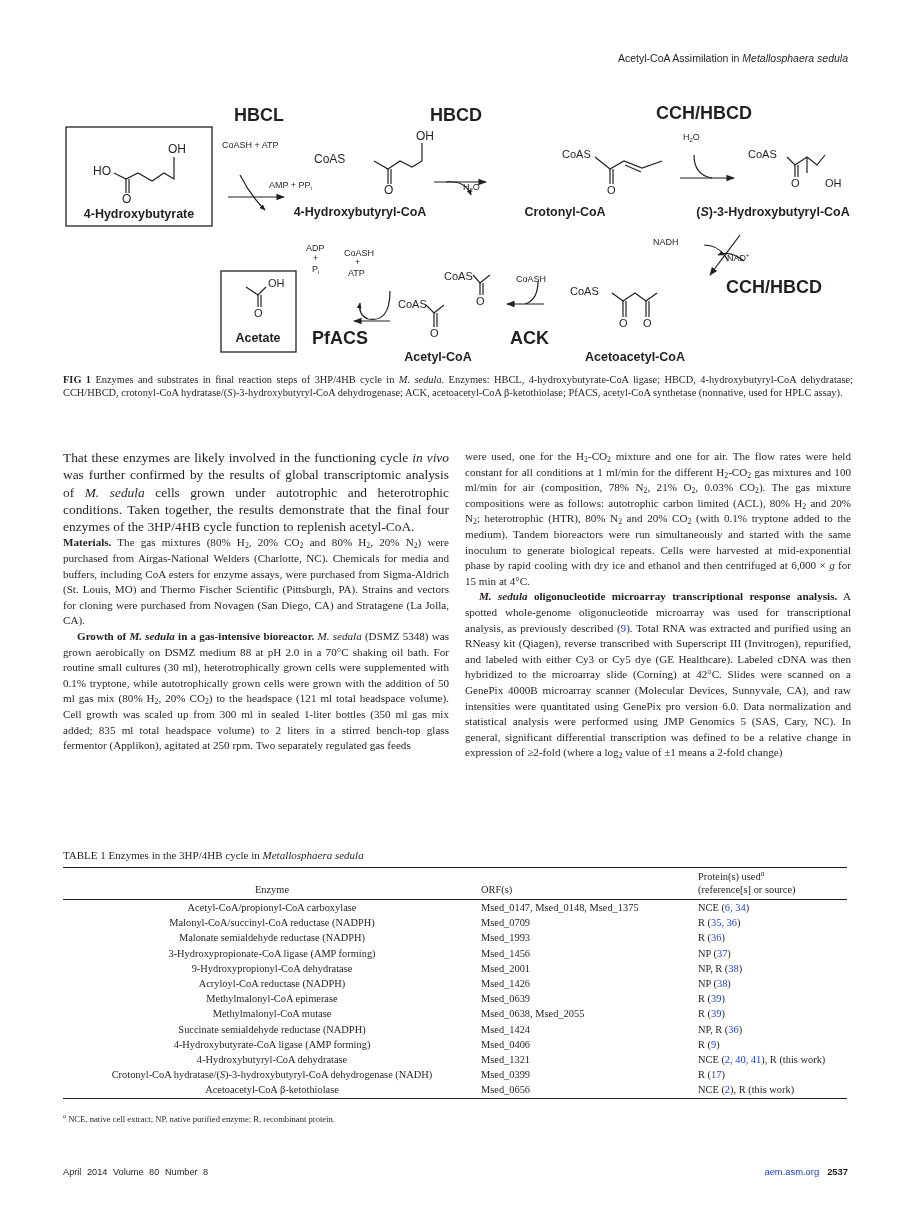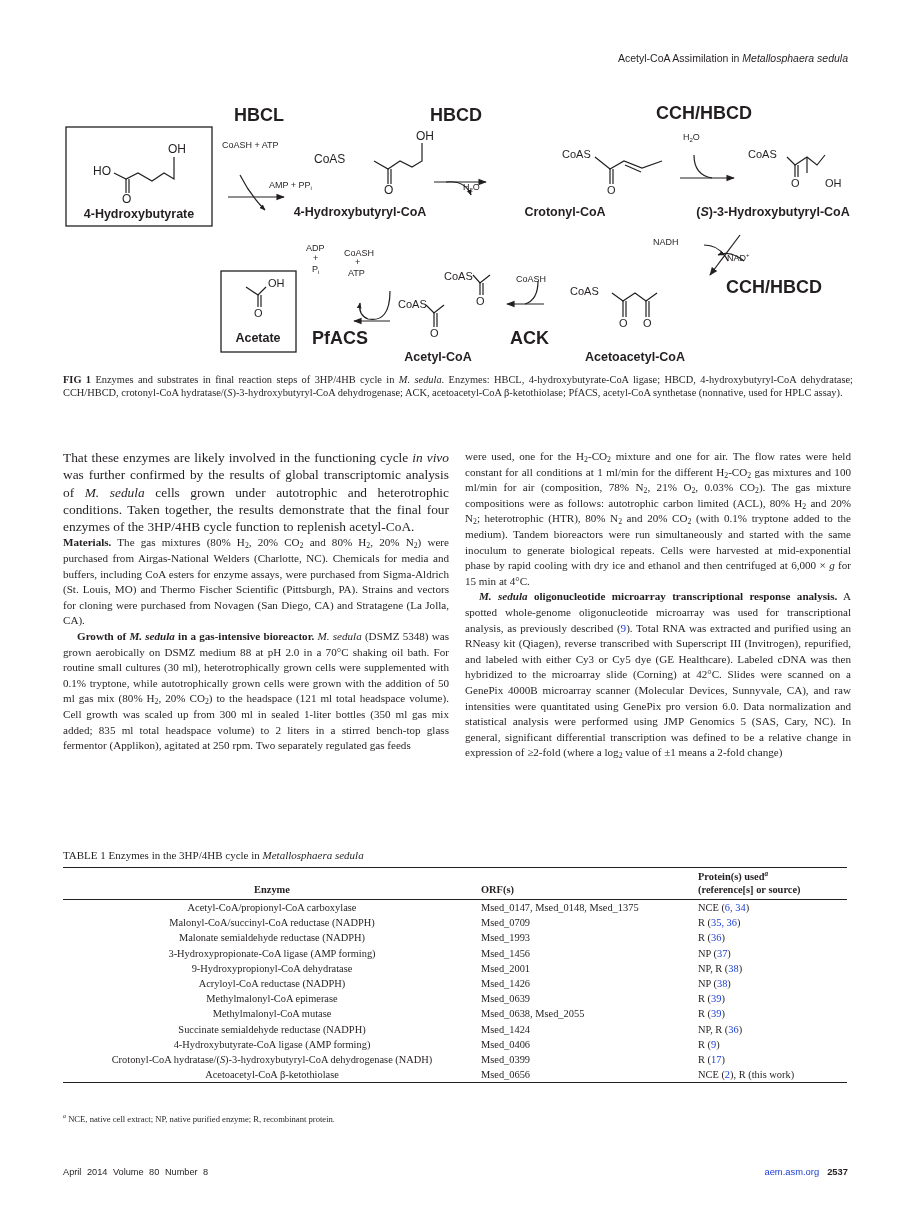--- a/index.html
+++ b/index.html
@@ -23,21 +23,21 @@
   .intro { font-size:13.4px; line-height:17.3px; }
   .section-head { font-family:"Liberation Sans", sans-serif; font-weight:bold; font-size:11.5px; letter-spacing:0.2px; margin:14px 0 4px 0; }
   .ref { color:#1a3fd6; }
   sub { font-size:70%; line-height:0; vertical-align:-0.25em; }
   sup { font-size:70%; line-height:0; }
 
   
   .table-title { left:63px; top:849px; font-size:11px; }
   .table-wrap { left:63px; top:867px; width:784px; }
   table { border-collapse:collapse; width:784px; font-size:10.4px; }
-  thead th { font-weight:bold; text-align:left; vertical-align:bottom; padding:2px 0 3px 0; line-height:13px; }
+  thead th { font-weight:normal; text-align:left; vertical-align:bottom; padding:2px 0 3px 0; line-height:13px; }
   thead tr { border-top:1.6px solid #231f20; border-bottom:0.8px solid #231f20; }
   tbody td { padding:0; height:15.2px; line-height:15.2px; white-space:nowrap; }
   tbody tr:last-child { border-bottom:1.6px solid #231f20; }
   .c1 { width:418px;text-align:center; } .c2 { width:217px; } .c3 { width:149px; }
   .footnote { left:63px; top:1114px; font-size:8.6px; }
 
   .footer-left { left:63px; top:1167px; font-family:"Liberation Sans", sans-serif; font-size:9.2px; word-spacing:3px; }
   .footer-right { right:62px; top:1166px; font-family:"Liberation Sans", sans-serif; font-size:9.4px; }
   .footer-right .site { color:#1a3fd6; margin-right:8px; }
   .footer-right .pg { font-weight:bold; }
@@ -248,20 +248,25 @@
           <td class="c1"><span>Succinate semialdehyde reductase (NADPH)</span></td>
           <td class="c2">Msed_1424</td>
           <td class="c3"><span>NP, R (</span><a class="ref">36</a><span>)</span></td>
         </tr>
         <tr>
           <td class="c1"><span>4-Hydroxybutyrate-CoA ligase (AMP forming)</span></td>
           <td class="c2">Msed_0406</td>
           <td class="c3"><span>R (</span><a class="ref">9</a><span>)</span></td>
         </tr>
         <tr>
+          <td class="c1"><span>4-Hydroxybutyryl-CoA dehydratase</span></td>
+          <td class="c2">Msed_1321</td>
+          <td class="c3"><span>NCE (</span><a class="ref">2, 40, 41</a><span>), R (this work)</span></td>
+        </tr>
+        <tr>
           <td class="c1"><span>Crotonyl-CoA hydratase/(<i>S</i>)-3-hydroxybutyryl-CoA dehydrogenase (NADH)</span></td>
           <td class="c2">Msed_0399</td>
           <td class="c3"><span>R (</span><a class="ref">17</a><span>)</span></td>
         </tr>
         <tr>
           <td class="c1"><span>Acetoacetyl-CoA β-ketothiolase</span></td>
           <td class="c2">Msed_0656</td>
           <td class="c3"><span>NCE (</span><a class="ref">2</a><span>), R (this work)</span></td>
         </tr>
       </tbody>

